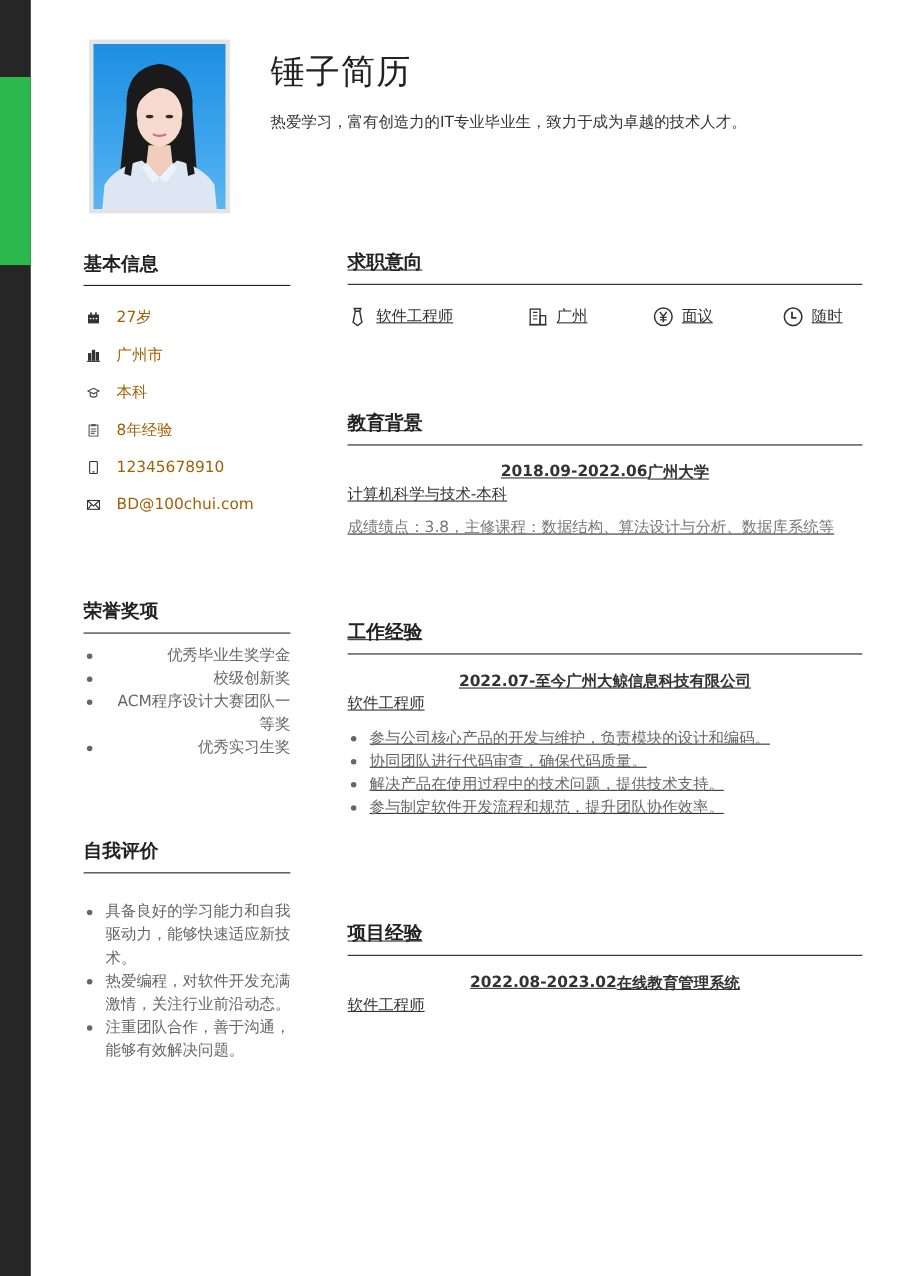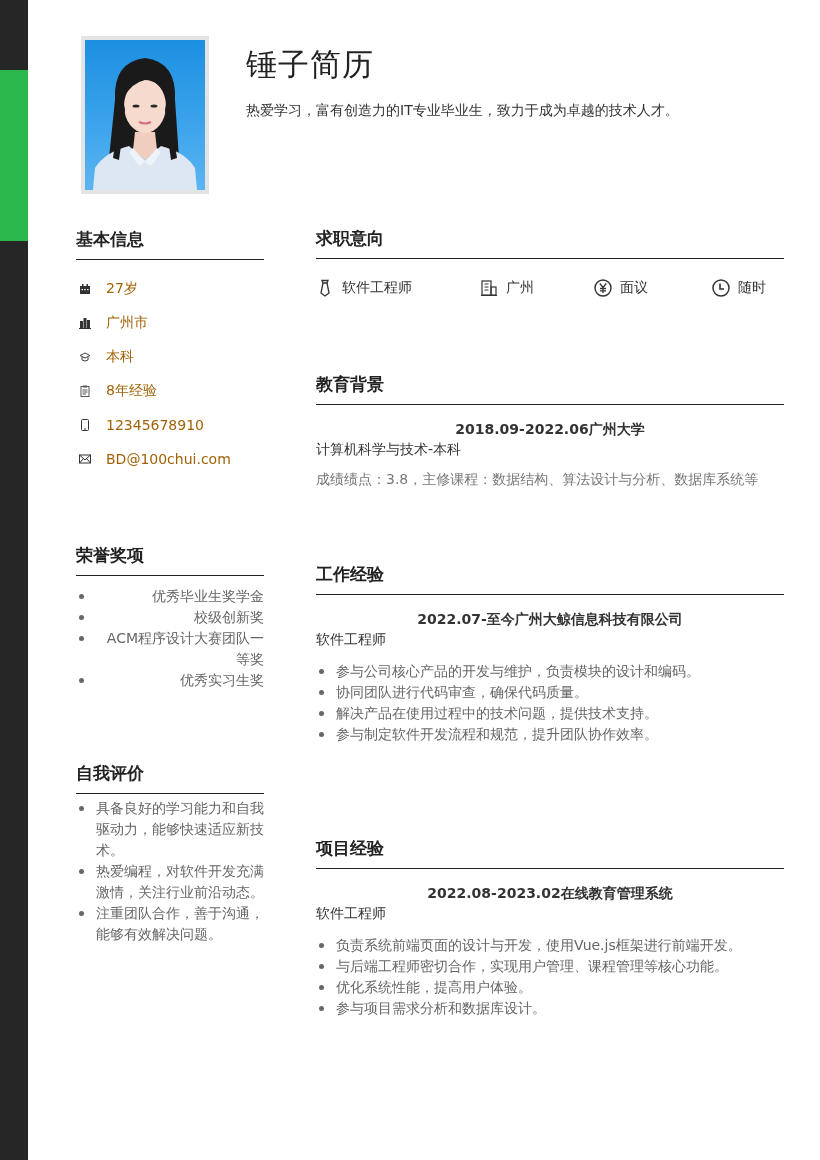--- a/index.html
+++ b/index.html
@@ -12,21 +12,21 @@
   .photo-frame { position: absolute; left: 81px; top: 36px; width: 128px; height: 158px; background: #e4e4e4; }
   .photo { position: absolute; left: 4px; top: 4px; width: 120px; height: 150px; overflow: hidden;
            background: linear-gradient(180deg, #1c8fe0 0%, #3ba3ec 55%, #5cb5f0 100%); }
 
   .name { position: absolute; left: 246px; top: 44px; font-size: 31px; color: #222; font-weight: normal; letter-spacing: 1px; }
   .motto { position: absolute; left: 246px; top: 102px; font-size: 14px; color: #333; }
 
   .section-title { font-size: 17px; font-weight: bold; color: #222; padding-bottom: 8px; border-bottom: 1.5px solid #222; }
 
   .left-col { position: absolute; left: 76px; width: 188px; }
-  .right-col { position: absolute; left: 316px; width: 468px; }
+  .right-col { position: absolute; left: 316px; width: 468px; text-decoration: underline; }
 
   .info-list { list-style: none; margin-top: 12px; }
   .info-item { display: flex; align-items: center; height: 34px; font-size: 14px; color: #a16207; }
   .info-icon { width: 30px; display: inline-flex; align-items: center; justify-content: flex-start; padding-left: 3px; }
   .info-icon svg { width: 12px; height: 12px; }
 
   .bullets { list-style: none; margin-top: 10px; }
   .bullets li { position: relative; padding-left: 20px; font-size: 14px; color: #666; line-height: 21px; }
   .bullets li::before { content: ""; position: absolute; left: 3px; top: 8px; width: 5px; height: 5px; border-radius: 50%; background: #666; }
 
@@ -149,21 +149,21 @@
   <ul class="bullets" style="margin-top:10px;text-align:right;">
     <li>优秀毕业生奖学金</li>
     <li>校级创新奖</li>
     <li>ACM程序设计大赛团队一等奖</li>
     <li>优秀实习生奖</li>
   </ul>
 </div>
 
 <div class="left-col" style="top:762px;">
   <div class="section-title">自我评价</div>
-  <ul class="bullets" style="margin-top:4px;">
+  <ul class="bullets" style="margin-top:25px;">
     <li>具备良好的学习能力和自我驱动力，能够快速适应新技术。</li>
     <li>热爱编程，对软件开发充满激情，关注行业前沿动态。</li>
     <li>注重团队合作，善于沟通，能够有效解决问题。</li>
   </ul>
 </div>
 
 <div class="right-col" style="top:227px;">
   <div class="section-title">求职意向</div>
   <div class="intent-row">
     <div class="intent-item" style="width:164px;">
@@ -226,19 +226,13 @@
   </ul>
 </div>
 
 <div class="right-col" style="top:816px;margin-top:21px;">
   <div class="section-title">项目经验</div>
   <div class="entry-head">
     <span>2022.08-2023.02</span>
     <span>在线教育管理系统</span>
   </div>
   <div class="entry-sub">软件工程师</div>
-  <ul class="bullets" style="margin-top:12px;">
-    <li>负责系统前端页面的设计与开发，使用Vue.js框架进行前端开发。</li>
-    <li>与后端工程师密切合作，实现用户管理、课程管理等核心功能。</li>
-    <li>优化系统性能，提高用户体验。</li>
-    <li>参与项目需求分析和数据库设计。</li>
-  </ul>
 </div>
 
 </body></html>

